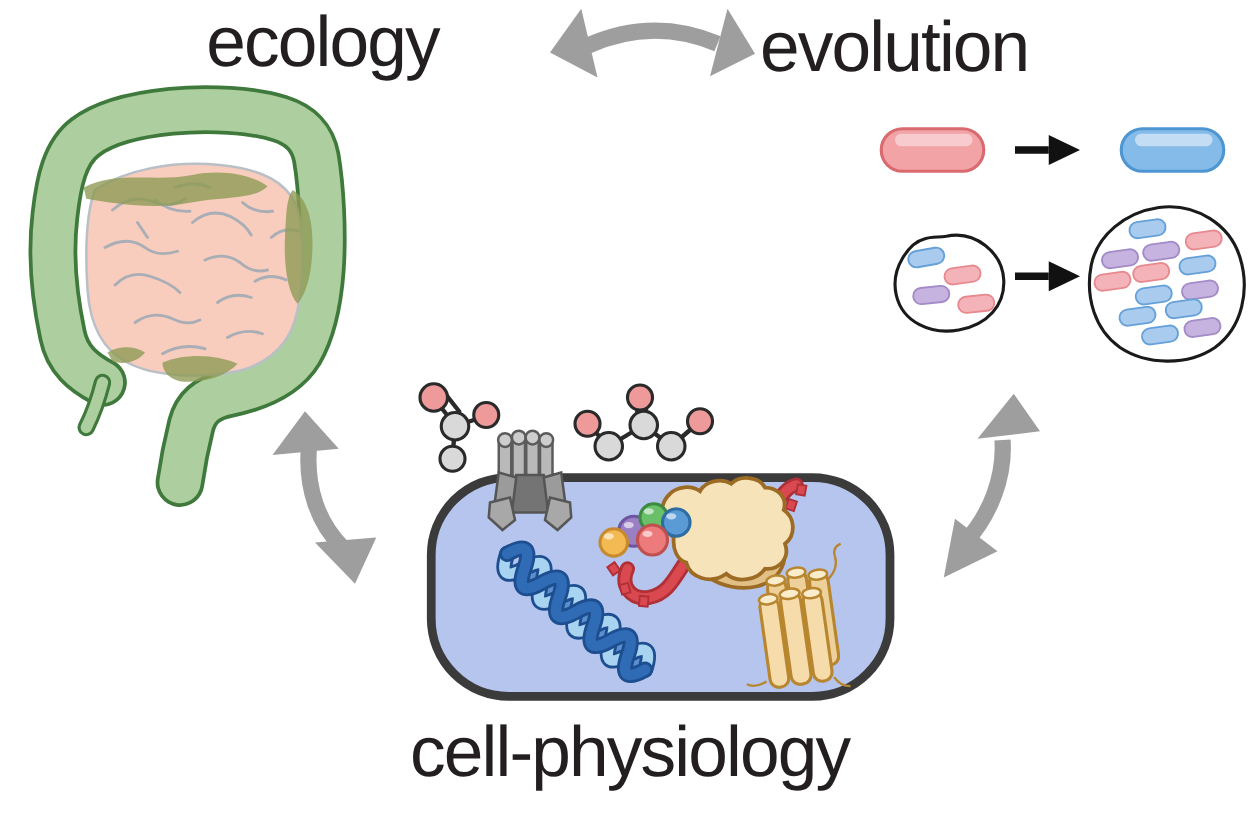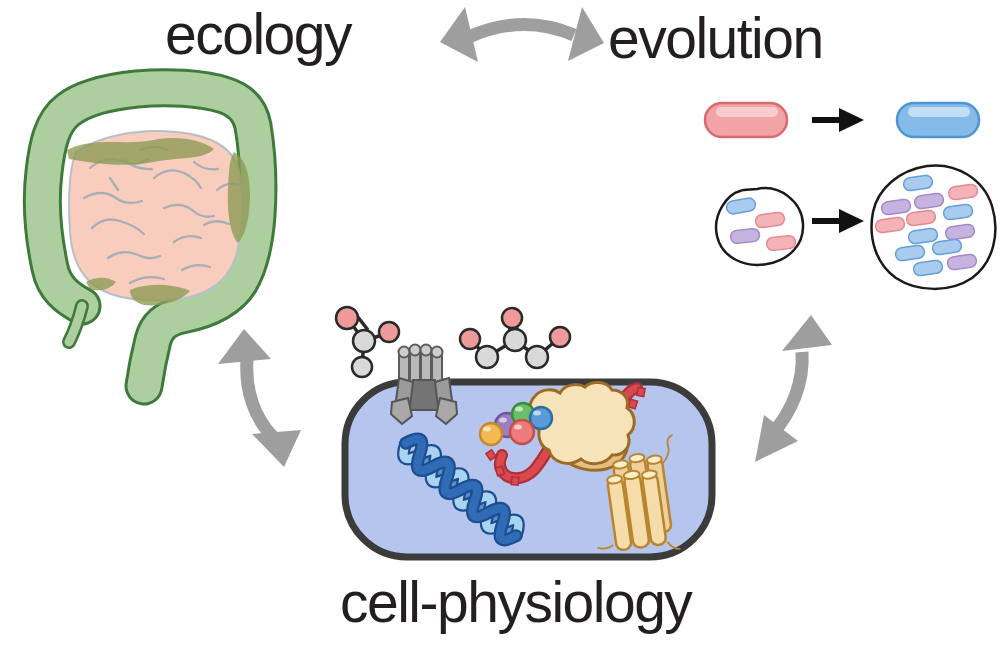--- a/index.html
+++ b/index.html
@@ -7,21 +7,21 @@
     position:relative;width:1000px;height:653px;background:#ffffff;
     font-family:"Liberation Sans", sans-serif;overflow:hidden;margin-left:12px;
   }
   .stage svg{position:absolute;left:0;top:0;}
   .node-label{
     position:absolute;color:#231f20;font-size:57px;font-weight:400;
     letter-spacing:-1.5px;line-height:1;white-space:nowrap;
   }
   .label-ecology{left:153px;top:6px;}
   .label-evolution{left:596px;top:10px;}
-  .label-cell{left:328px;top:574px;}
+  .label-cell{left:316px;top:574px;}
 </style>
 </head>
 <body>
 
 <div class="stage">
 
   <svg width="1000" height="653" viewBox="0 0 1000 653">
 
     <g>
       <path d="M457,37 Q510,13 562,35" fill="none" stroke="#9e9e9e" stroke-width="13"></path>

